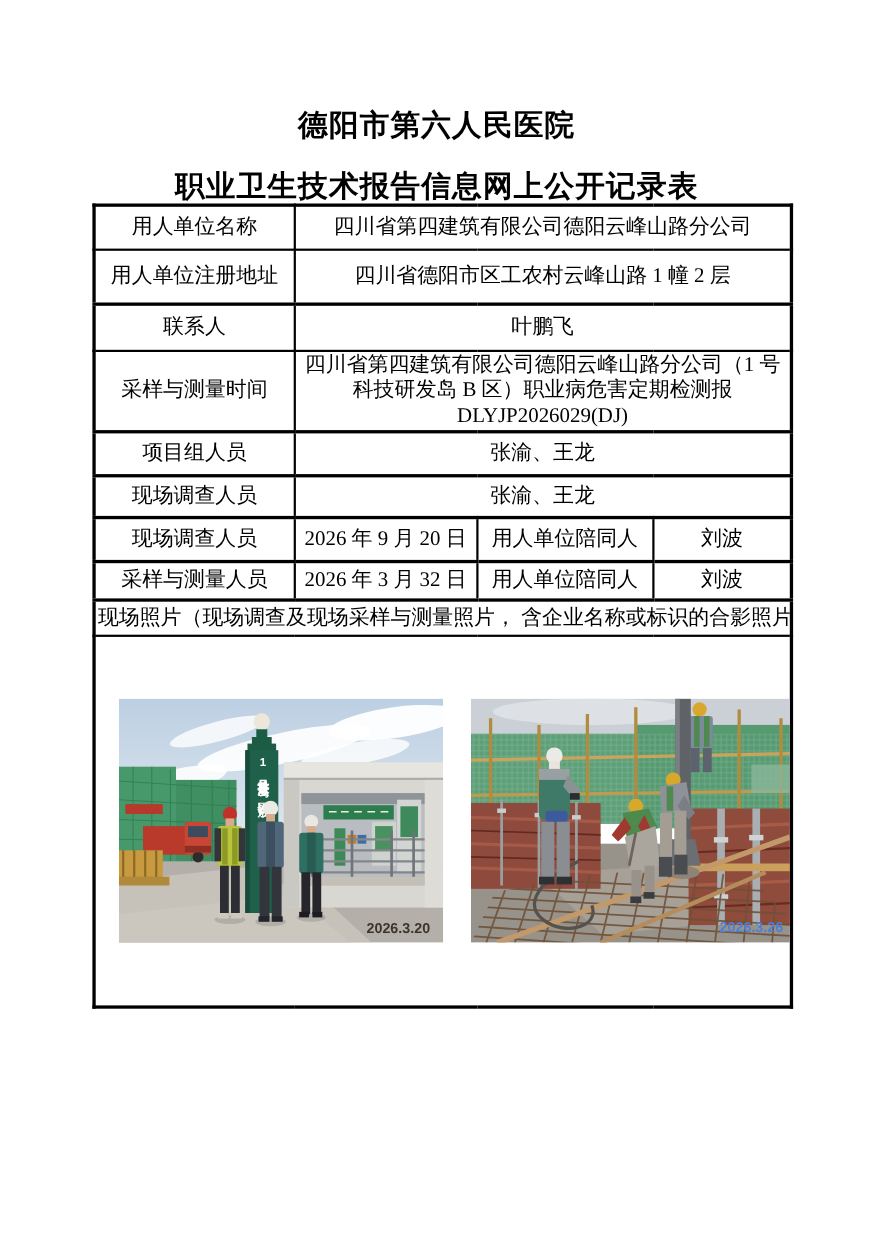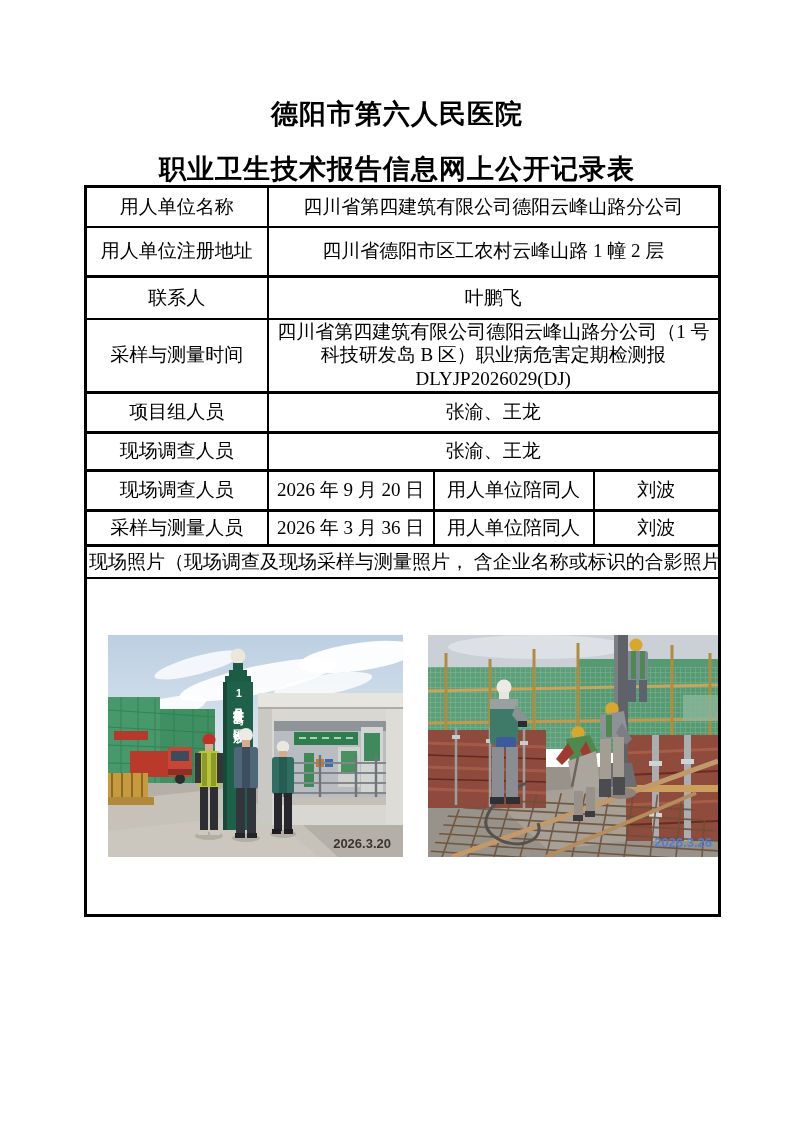--- a/index.html
+++ b/index.html
@@ -88,21 +88,21 @@
   <tr style="height:40px" class="thick">
     <td>现场调查人员</td>
     <td>2026 年 9 月 20 日</td>
     <td>用人单位陪同人</td>
     <td>刘波</td>
   </tr>
 
 
   <tr style="height:35px" class="thick">
     <td>采样与测量人员</td>
-    <td>2026 年 3 月 36 日</td>
+    <td>2026 年 3 月 32 日</td>
     <td>用人单位陪同人</td>
     <td>刘波</td>
   </tr>
 
   <tr style="height:33px">
     <td colspan="4" class="caption-cell">现场照片（现场调查及现场采样与测量照片， 含企业名称或标识的合影照片）</td>
   </tr>
 
   <tr style="height:337px">
     <td colspan="4" class="photos-cell">

